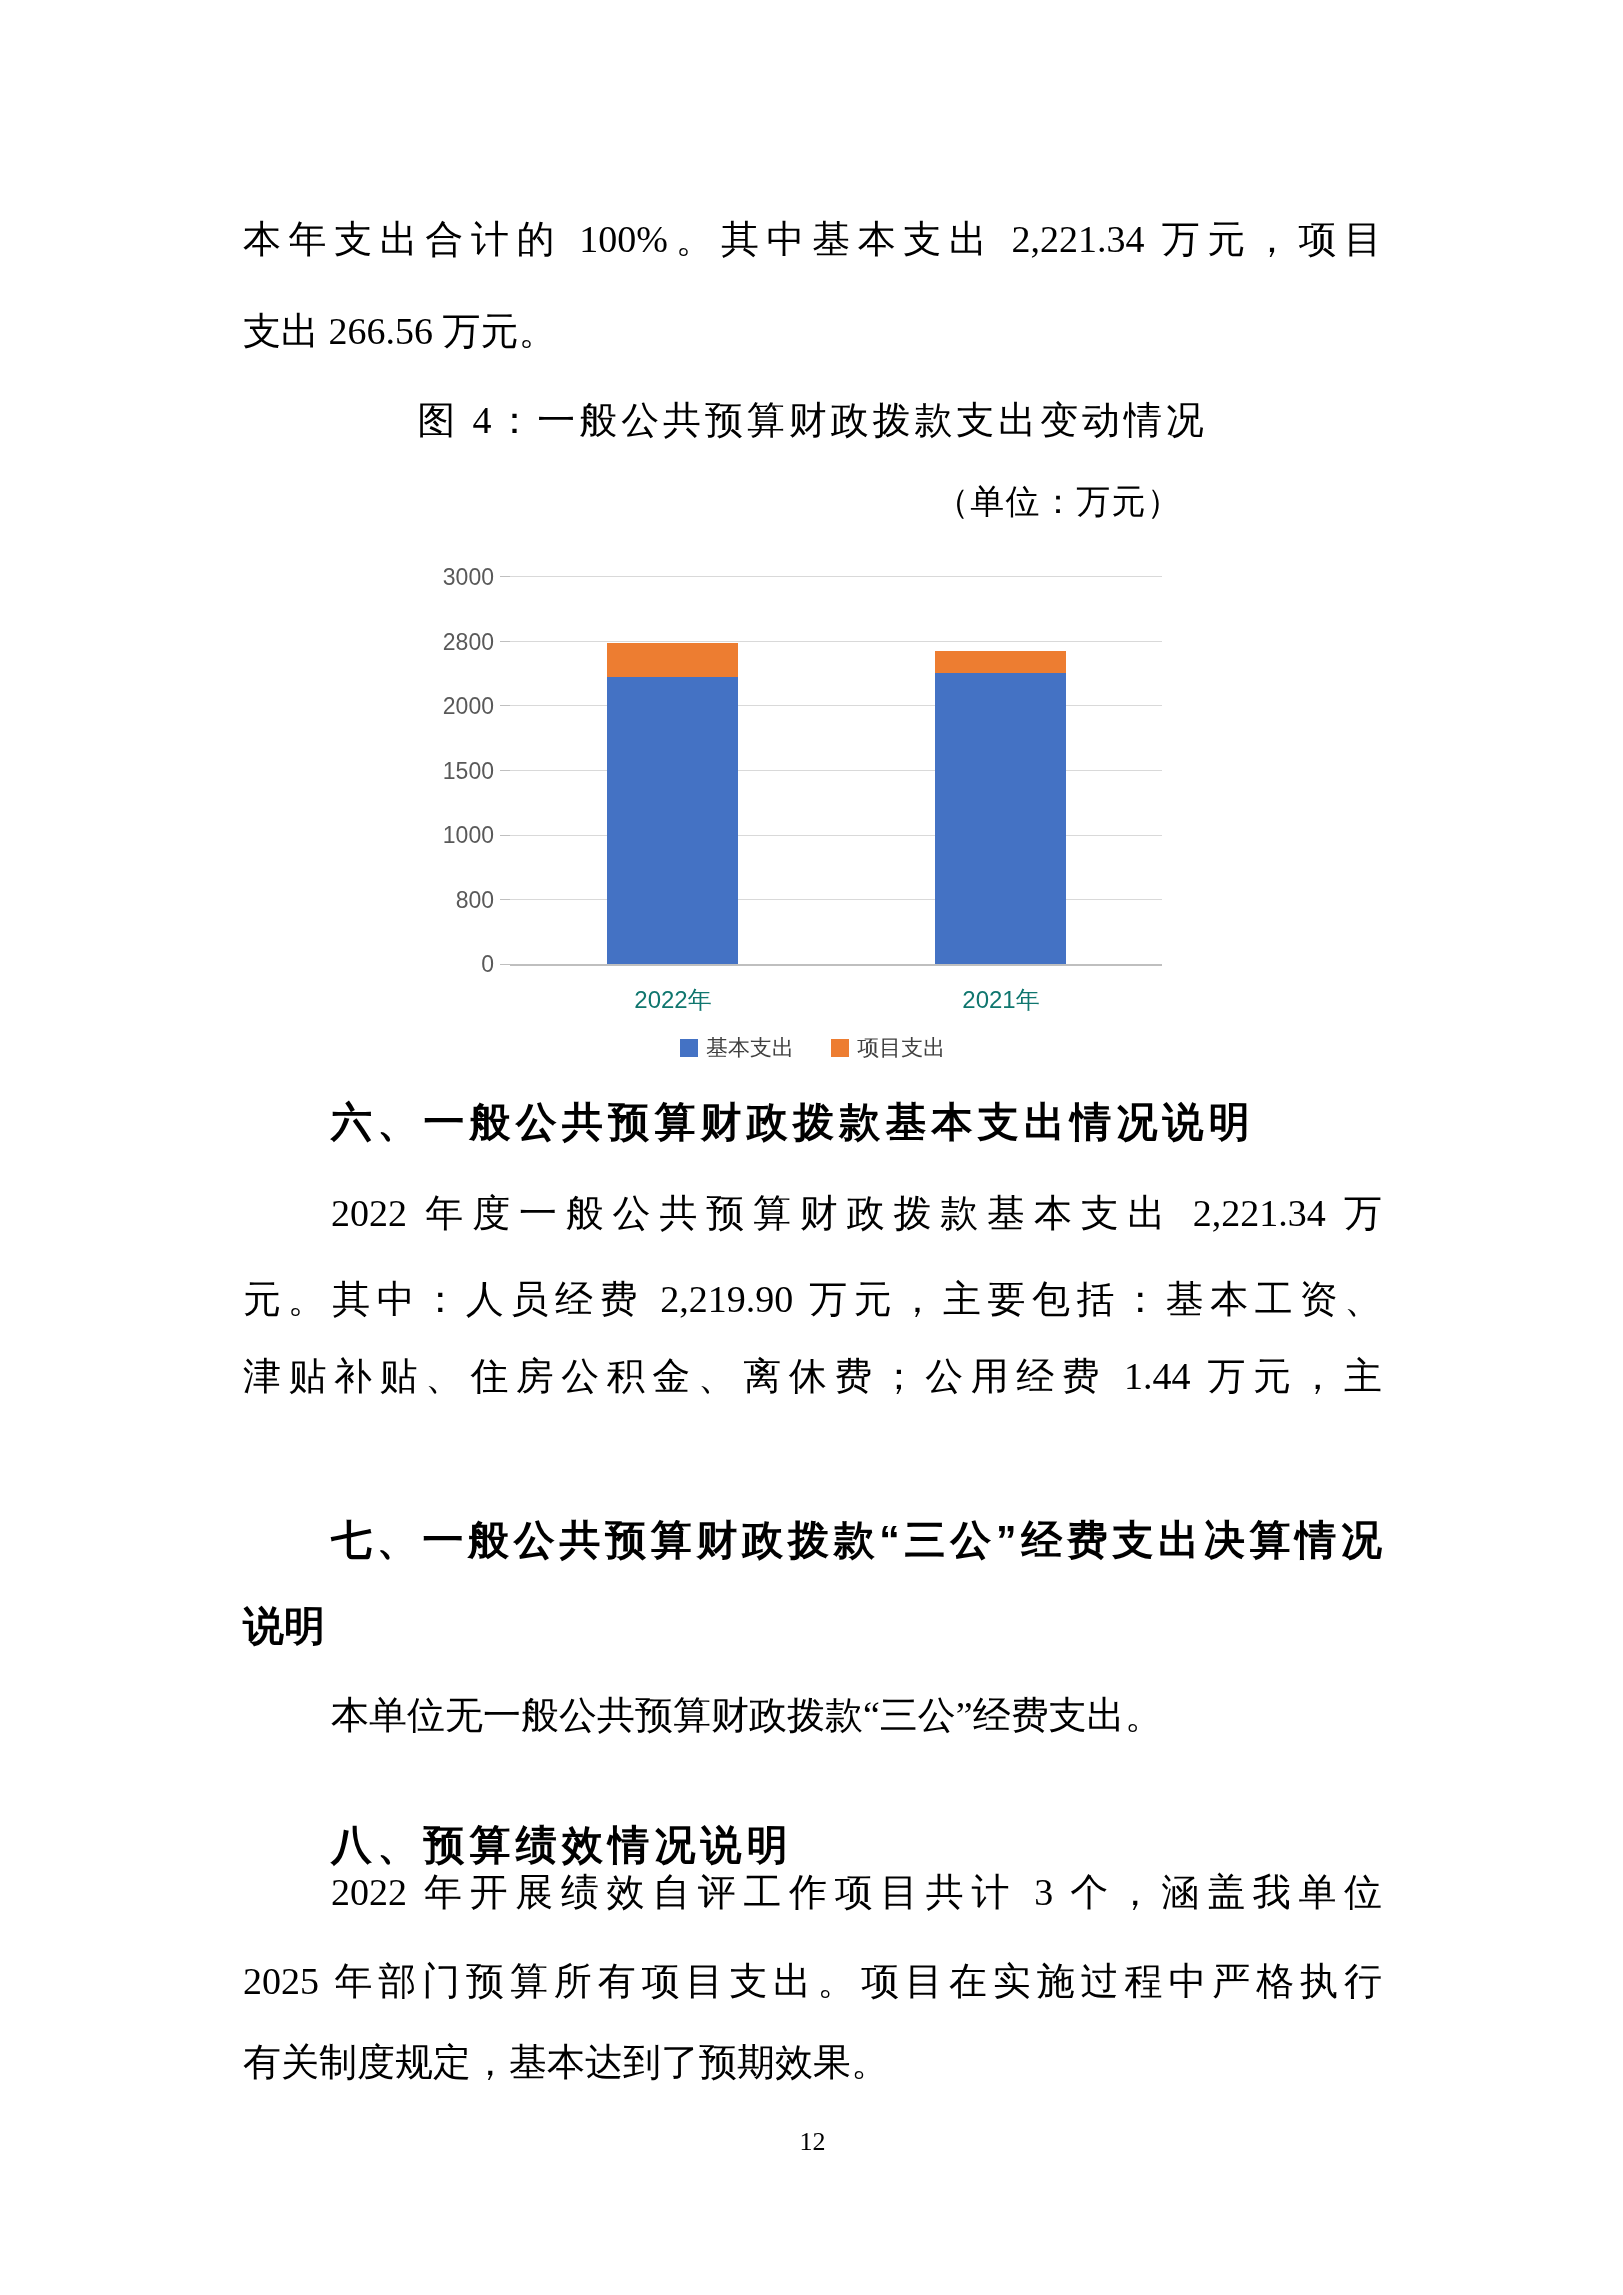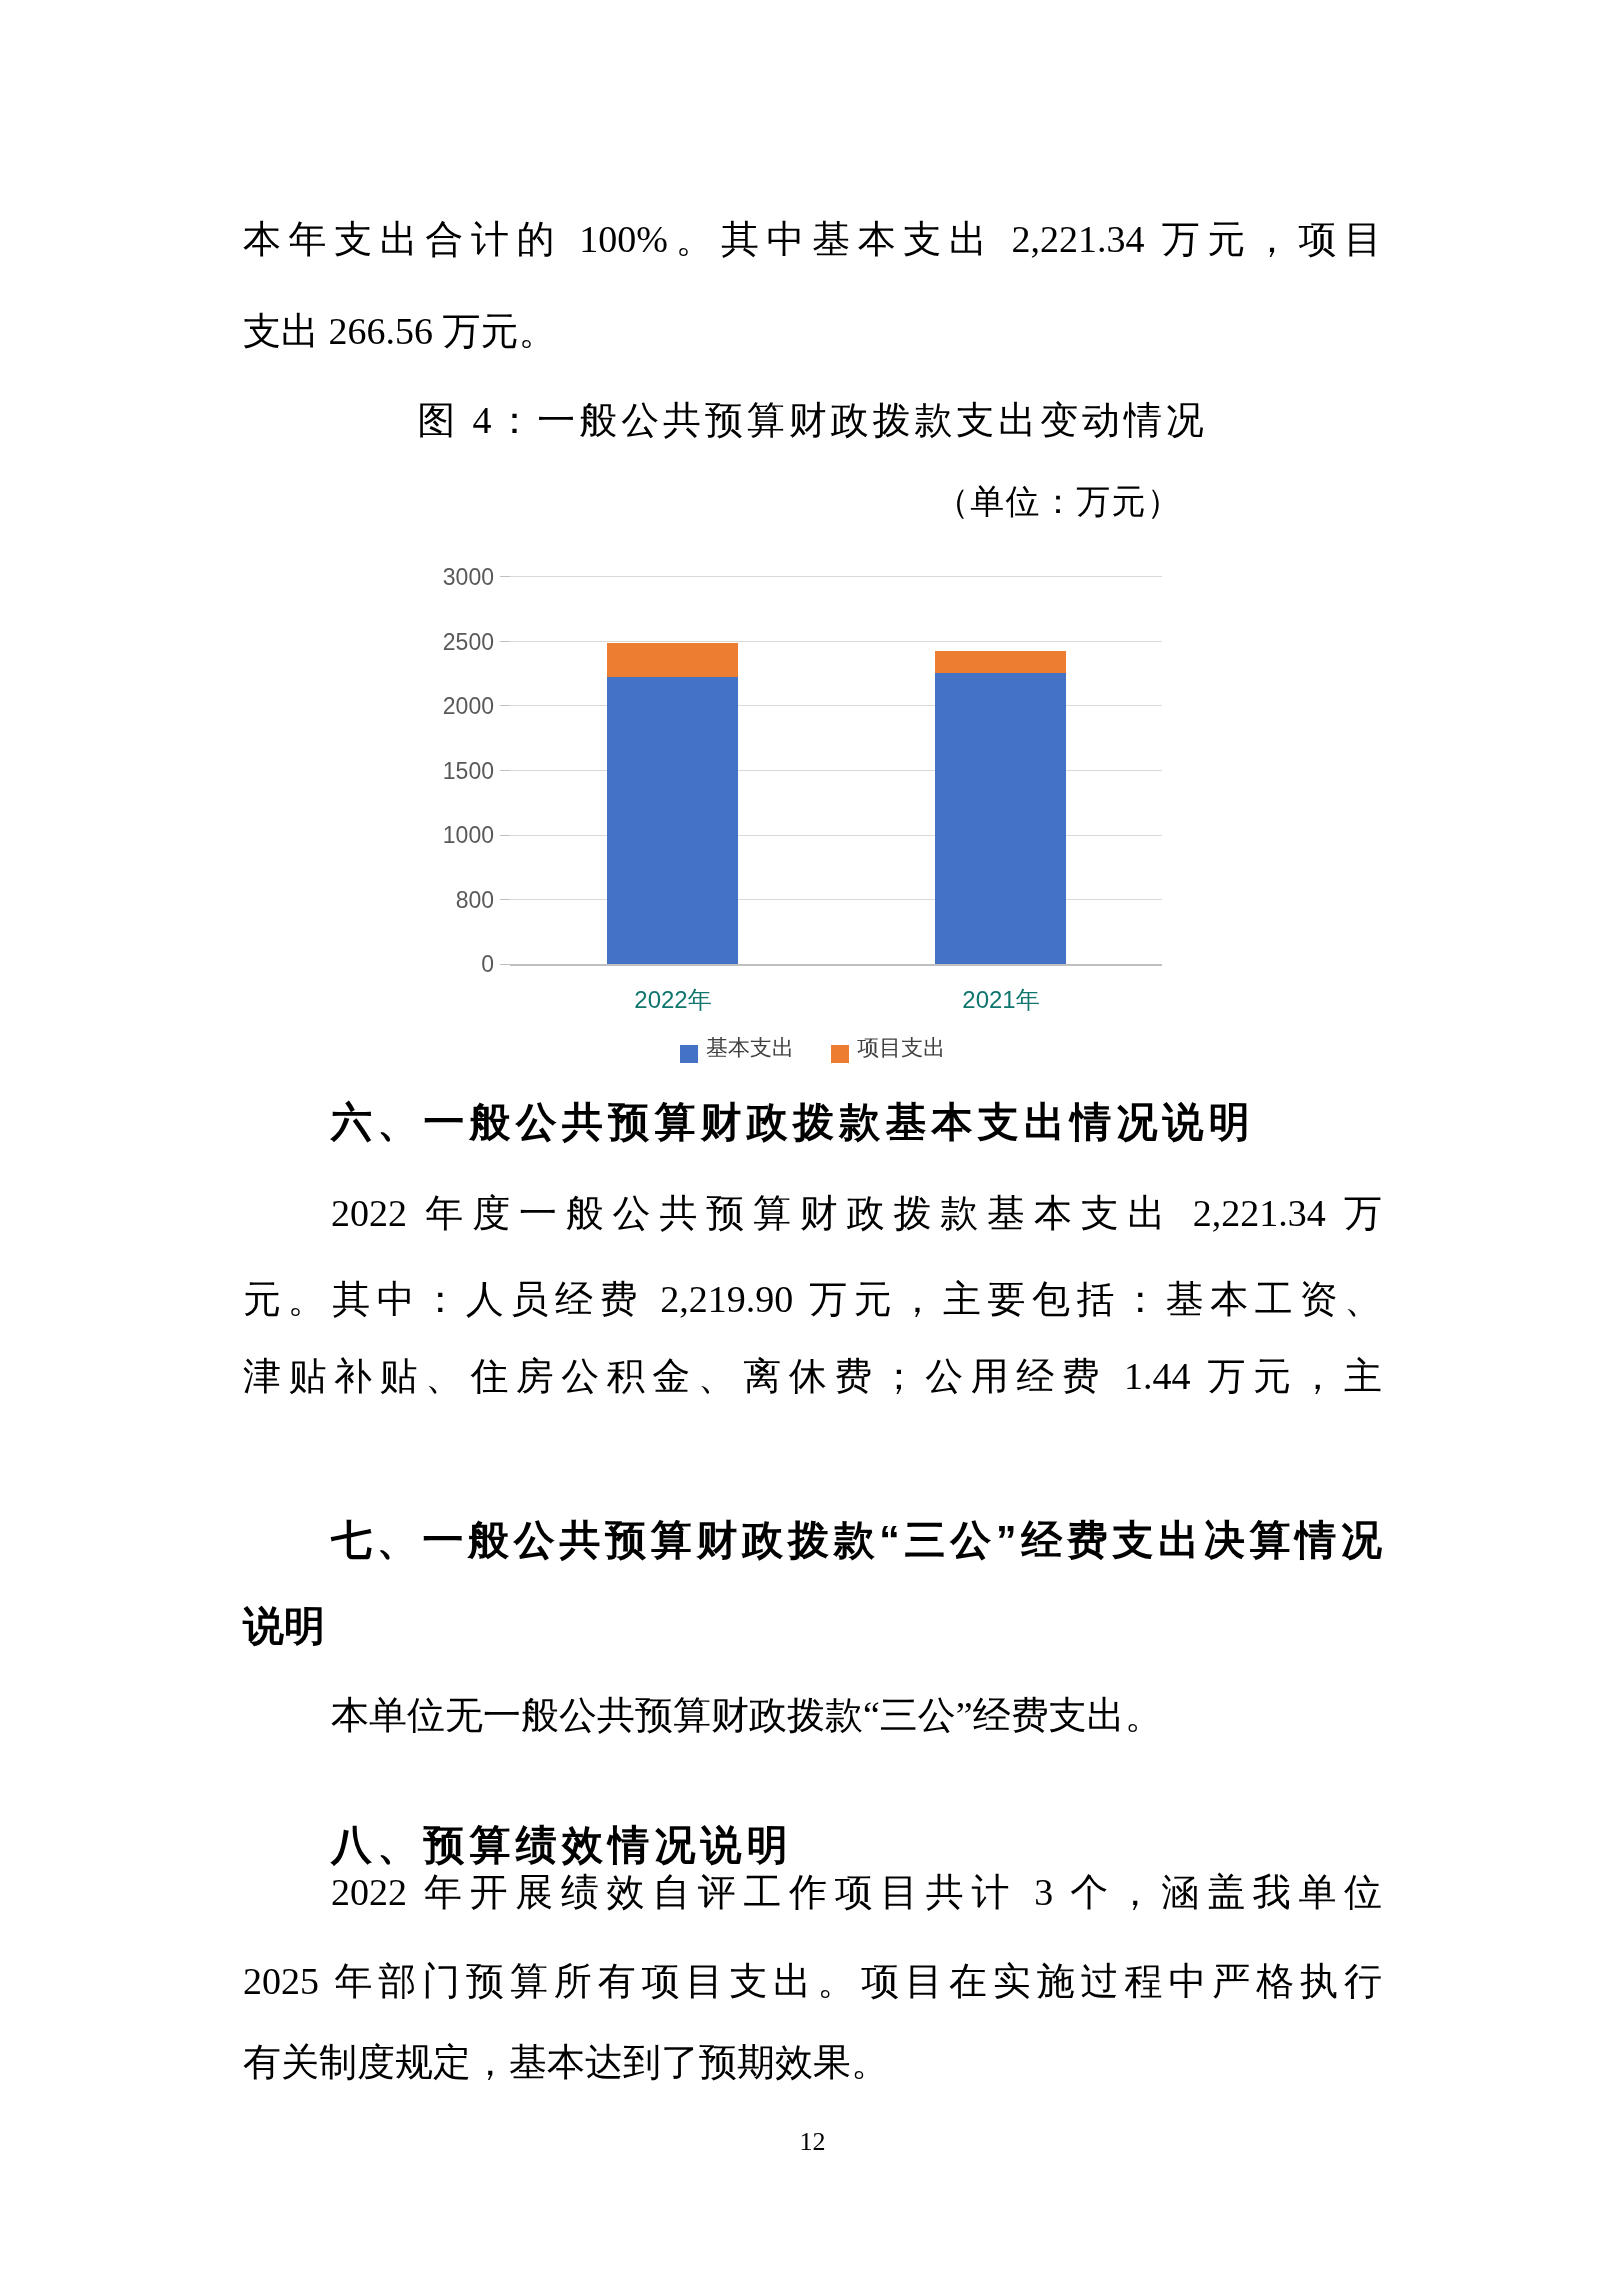--- a/index.html
+++ b/index.html
@@ -88,21 +88,21 @@
     font-family:"Liberation Sans",sans-serif;
     font-size:24px;
     color:#0f766e;
   }
   .legend{
     position:absolute;
     left:0; top:472px; width:100%;
     display:flex; justify-content:center; align-items:center; gap:37px;
   }
   .legend-item{
-    display:flex; align-items:flex-end; gap:7.9px;
+    display:flex; align-items:center; gap:7.9px;
     font-family:"Liberation Sans",sans-serif;
     font-size:22px;
     color:#404040;
   }
   .swatch{ width:18.3px; height:18.3px; }
   .pageno{
     position:absolute;
     left:243px; top:2127px; width:1139px;
     text-align:center;
     font-size:26px;
@@ -119,21 +119,21 @@
   <div class="line center caption" style="top:393px">图 4：一般公共预算财政拨款支出变动情况</div>
   <div class="unitnote">（单位：万元）</div>
 
   <div class="chart">
     <div class="yaxis">
         <div class="ylabel" style="top: 387px;">0</div>
         <div class="ylabel" style="top: 323px;">800</div>
         <div class="ylabel" style="top: 258px;">1000</div>
         <div class="ylabel" style="top: 194px;">1500</div>
         <div class="ylabel" style="top: 129px;">2000</div>
-        <div class="ylabel" style="top: 65px;">2500</div>
+        <div class="ylabel" style="top: 65px;">2800</div>
         <div class="ylabel" style="top: 0px;">3000</div>
       </div>
     <div class="plot">
         <div class="gridline zero" style="top: 387px;"></div>
         <div class="tick" style="top: 387px;"></div>
         <div class="gridline" style="top: 322px;"></div>
         <div class="tick" style="top: 322px;"></div>
         <div class="gridline" style="top: 258px;"></div>
         <div class="tick" style="top: 258px;"></div>
         <div class="gridline" style="top: 193px;"></div>

